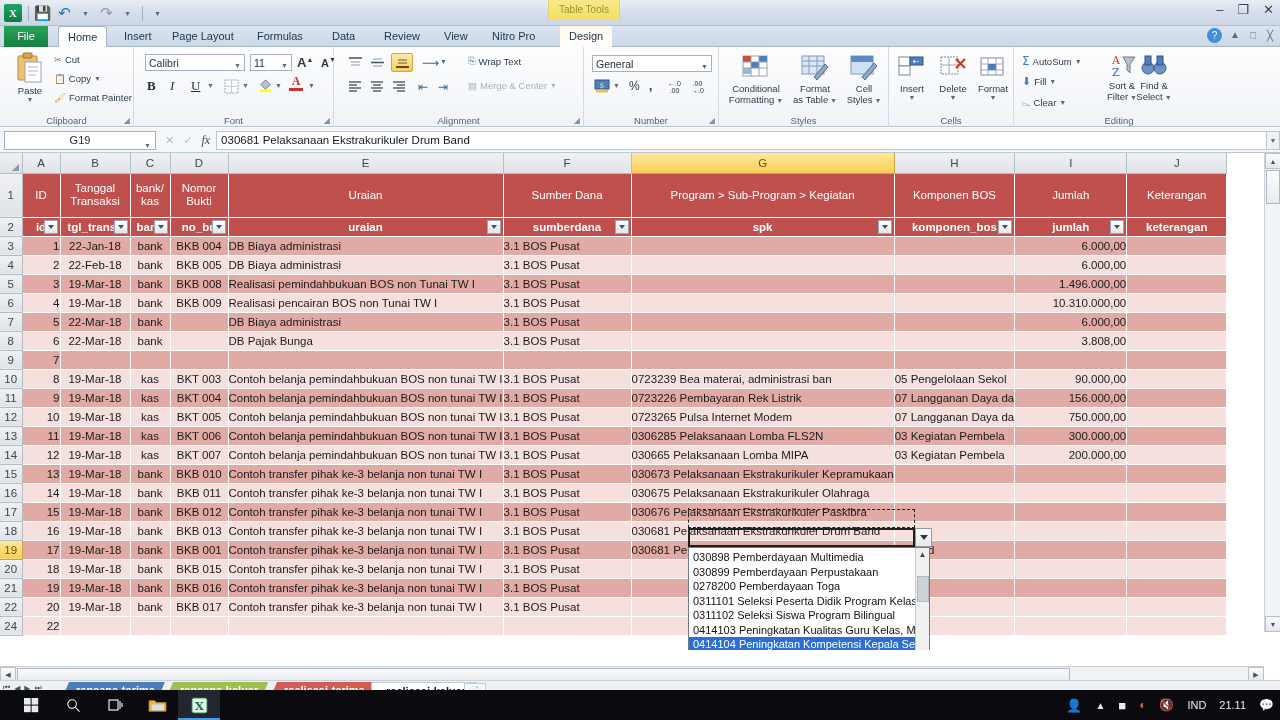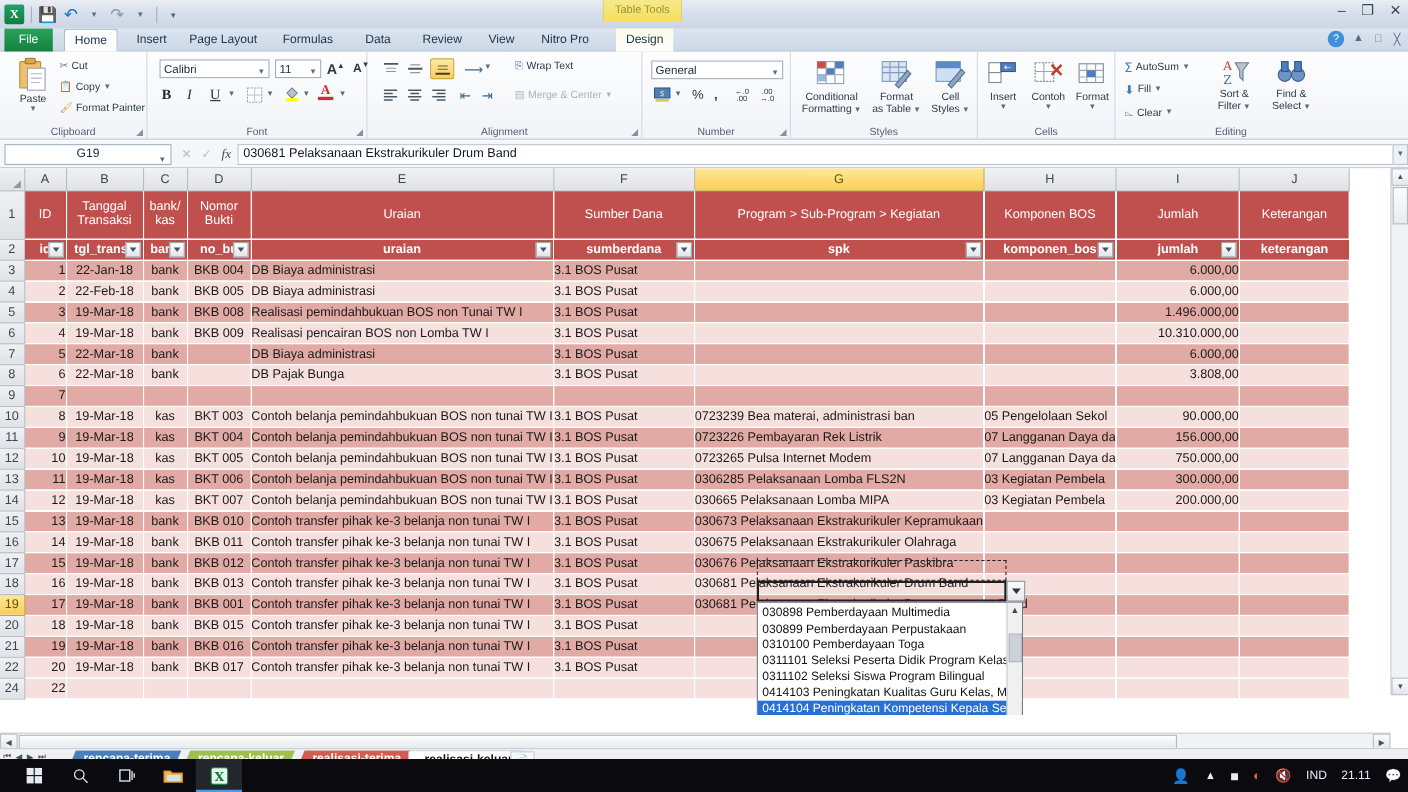--- a/index.html
+++ b/index.html
@@ -478,21 +478,21 @@
       </div>
       <div class="btn-lg" style="left:44px;top:6px;width:40px;">
         <div class="icon-box" style="height:30px;">
           <svg width="28" height="26" viewBox="0 0 28 26">
             <rect x="2" y="2" width="17" height="17" fill="#fff" stroke="#7e8a97" stroke-dasharray="2 1"></rect>
             <line x1="2" y1="10" x2="19" y2="10" stroke="#9aa7b5"></line>
               <line x1="10" y1="2" x2="10" y2="19" stroke="#9aa7b5"></line>
             <path d="M17 4 L26 13 M26 4 L17 13" stroke="#c9372c" stroke-width="2.2"></path>
           </svg>
         </div>
-        <div>Contoh</div>
+        <div>Delete</div>
         <div style="font-size:7px;color:#5a6b7c;">▼</div>
       </div>
       <div class="btn-lg" style="left:84px;top:6px;width:40px;">
         <div class="icon-box" style="height:30px;">
           <svg width="28" height="26" viewBox="0 0 28 26">
             <rect x="2" y="3" width="22" height="17" fill="#fff" stroke="#7e8a97"></rect>
             <line x1="2" y1="9" x2="24" y2="9" stroke="#9aa7b5"></line>
               <line x1="2" y1="15" x2="24" y2="15" stroke="#9aa7b5"></line>
             <line x1="9" y1="3" x2="9" y2="20" stroke="#9aa7b5"></line>
               <line x1="17" y1="3" x2="17" y2="20" stroke="#9aa7b5"></line>
@@ -525,21 +525,21 @@
         <div class="icon-box" style="height:28px;">
           <svg width="28" height="26" viewBox="0 0 28 26">
             <text x="4" y="11" font-size="11" fill="#c9372c" font-family="DejaVu Serif">A</text>
             <text x="4" y="23" font-size="11" fill="#3f6fb0" font-family="DejaVu Serif">Z</text>
             <path d="M15 4 L27 4 L22 11 L22 20 L19 17 L19 11 Z" fill="#b9c4d1" stroke="#6f7b88"></path>
           </svg>
         </div>
         <div>Sort &amp;</div>
         <div style="display:inline;">Filter</div><span style="font-size:7px;color:#5a6b7c;"> ▼</span>
       </div>
-      <div class="btn-lg" style="left:138px;top:5px;width:44px;">
+      <div class="btn-lg" style="left:118px;top:5px;width:44px;">
         <div class="icon-box" style="height:28px;">
           <svg width="28" height="26" viewBox="0 0 28 26">
             <circle cx="8" cy="15" r="6" fill="#6f93c4" stroke="#3c5d8c"></circle>
             <circle cx="20" cy="15" r="6" fill="#6f93c4" stroke="#3c5d8c"></circle>
             <rect x="5" y="3" width="6" height="9" fill="#4e7ebd" stroke="#2f5788"></rect>
             <rect x="17" y="3" width="6" height="9" fill="#4e7ebd" stroke="#2f5788"></rect>
           </svg>
         </div>
         <div>Find &amp;</div>
         <div style="display:inline;">Select</div><span style="font-size:7px;color:#5a6b7c;"> ▼</span>
@@ -660,21 +660,21 @@
             <td class="cell"></td>
             <td class="cell num">1.496.000,00</td>
             <td class="cell"></td>
           </tr>
           <tr class="band-b" style="height: 19px;">
             <td class="rowhead">6</td>
             <td class="cell num">4</td>
             <td class="cell ctr">19-Mar-18</td>
             <td class="cell ctr">bank</td>
             <td class="cell ctr">BKB 009</td>
-            <td class="cell">Realisasi pencairan BOS non Lomba TW I</td>
+            <td class="cell">Realisasi pencairan BOS non Tunai TW I</td>
             <td class="cell">3.1 BOS Pusat</td>
             <td class="cell"></td>
             <td class="cell"></td>
             <td class="cell num">10.310.000,00</td>
             <td class="cell"></td>
           </tr>
           <tr class="band-a" style="height: 19px;">
             <td class="rowhead">7</td>
             <td class="cell num">5</td>
             <td class="cell ctr">22-Mar-18</td>
@@ -899,21 +899,21 @@
     </table>
 
     <div class="marching" style="left:688px; top:356px; width:227px; height:19px;"></div>
     <div class="activecell" style="left:688px; top:375px; width:227px; height:19px;"></div>
     <div class="dd-btn" style="left:915px; top:375px;"></div>
 
     <div class="ddlist" style="left:688px; top:394px; width:242px; height:125px;">
       <div id="dditems" style="padding-top:2px;">
           <div class="item">030898 Pemberdayaan Multimedia</div>
           <div class="item">030899 Pemberdayaan Perpustakaan</div>
-          <div class="item">0310100 Pemberdayaan Toga</div>
+          <div class="item">0278200 Pemberdayaan Toga</div>
           <div class="item">0311101 Seleksi Peserta Didik Program Kelas Aks</div>
           <div class="item">0311102 Seleksi Siswa Program Bilingual</div>
           <div class="item">0414103 Peningkatan Kualitas Guru Kelas, Mata P</div>
           <div class="item hl">0414104 Peningkatan Kompetensi Kepala Sekolah</div>
         </div>
       <div class="ddsb">
         <div class="ar">▲</div>
         <div class="thumb" style="top:28px;height:26px;"></div>
 
       </div>

